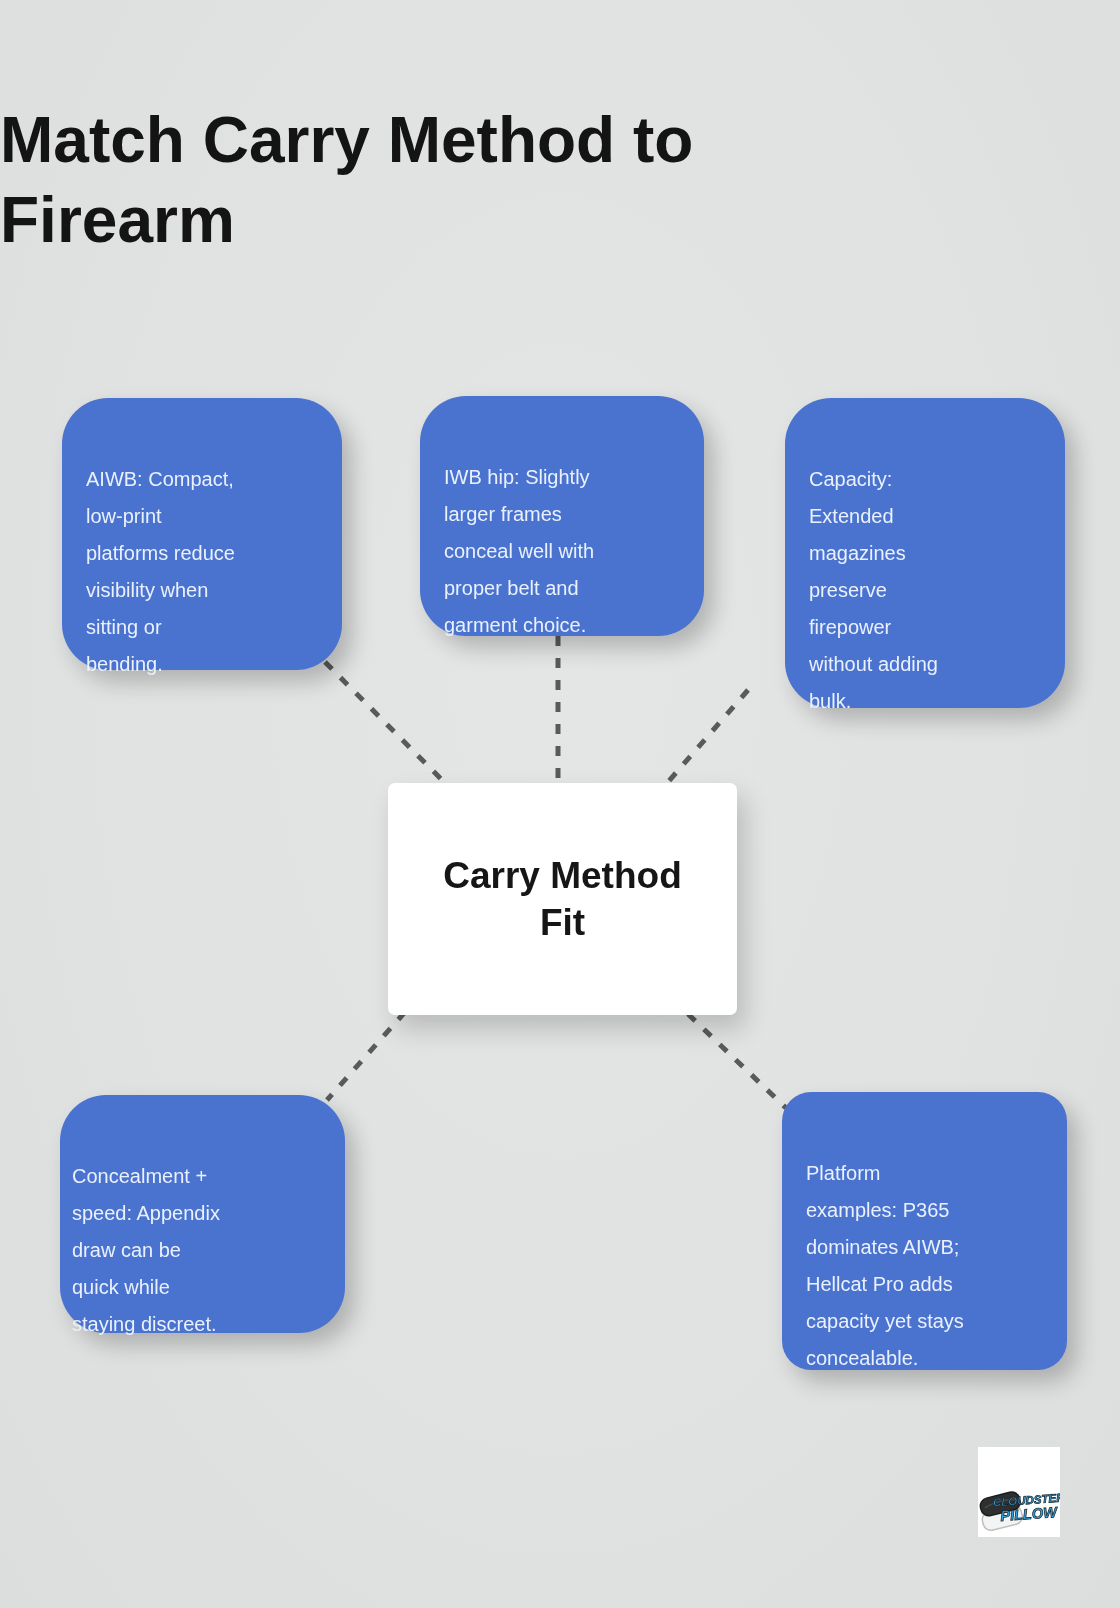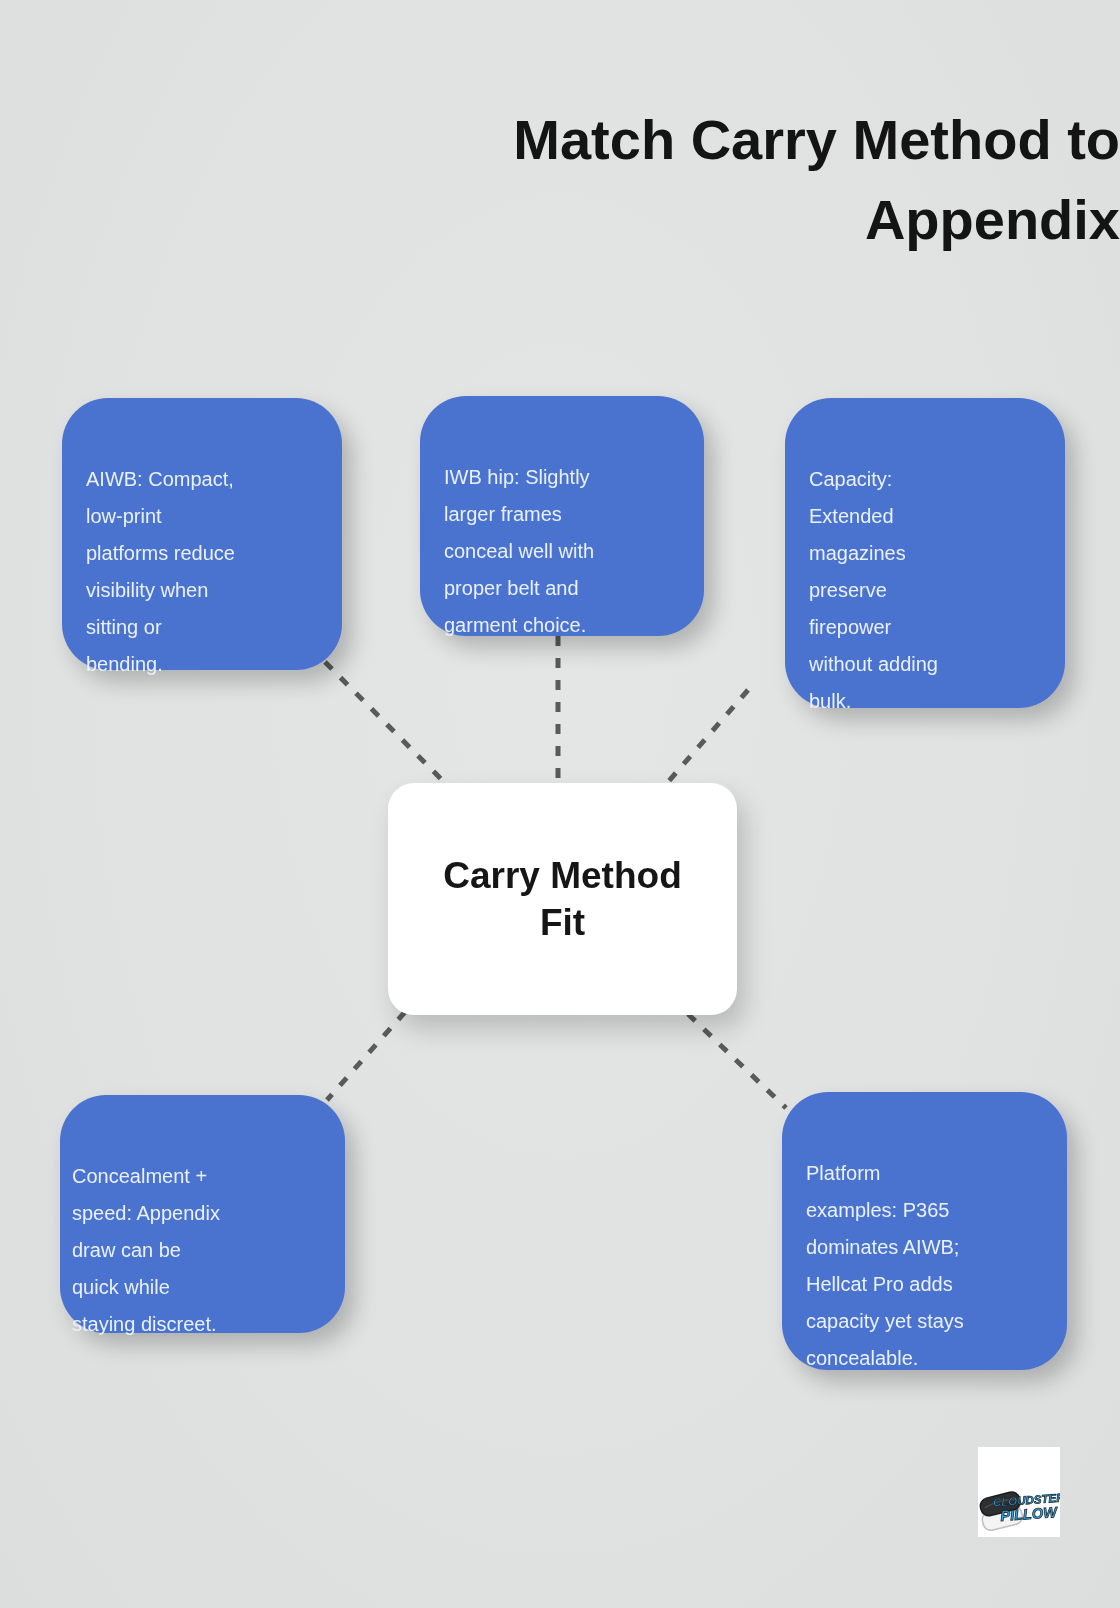--- a/index.html
+++ b/index.html
@@ -11,22 +11,22 @@
     position:relative;
     width:1120px;height:1608px;
     margin:0 auto;
     background:radial-gradient(ellipse at 50% 42%, #e4e5e5 0%, #e0e1e1 60%, #dcdddd 100%);
     overflow:hidden;
   }
   .title{
     position:absolute;
     left:0;top:100px;width:1120px;
     margin:0;
-    text-align:right;
-    font-size:56px;
+    text-align:left;
+    font-size:64px;
     line-height:80px;
     font-weight:700;
     color:#141414;
     letter-spacing:0px;
   }
   .title span{display:block;}
   .connectors{
     position:absolute;left:0;top:0;z-index:1;
   }
   .node{
@@ -39,27 +39,27 @@
     font-size:20px;
     line-height:37px;
     padding:26px 24px;
     box-sizing:border-box;
     white-space:pre-line;
   }
   .n-aiwb        {left:62px;  top:398px;  width:280px; height:272px;}
   .n-iwb         {left:420px; top:396px;  width:284px; height:240px;}
   .n-capacity    {left:785px; top:398px;  width:280px; height:310px;}
   .n-concealment {left:60px;  top:1095px; width:285px; height:238px;padding-left:12px;}
-  .n-platform    {left:782px; top:1092px; width:285px; height:278px;}
+  .n-platform    {left:782px; top:1092px; width:285px; height:278px;border-radius:29px;}
   .center-node{
     position:absolute;
     z-index:3;
     left:388px;top:783px;width:349px;height:232px;
     background:#ffffff;
-    border-radius:26px;
+    border-radius:7px;
     box-shadow:8px 14px 26px rgba(0,0,0,0.18);
     display:flex;align-items:center;justify-content:center;
     text-align:center;
     color:#161616;
     font-size:37px;line-height:47px;font-weight:700;
     padding:10px 26px;
     box-sizing:border-box;
     white-space:pre-line;
   }
   .logo-box{
@@ -70,21 +70,21 @@
     display:flex;align-items:center;justify-content:center;
   }
 </style>
 </head>
 <body>
 
 <div class="canvas">
 
   <h1 class="title">
     <span>Match Carry Method to</span>
-    <span>Appendix</span>
+    <span>Firearm</span>
   </h1>
 
   <svg class="connectors" width="1120" height="1608" viewBox="0 0 1120 1608">
     <g stroke="#595a5b" stroke-width="5" stroke-dasharray="10 12" fill="none">
       <line x1="325" y1="662" x2="452" y2="790"></line>
       <line x1="558" y1="636" x2="558" y2="785"></line>
       <line x1="748" y1="690" x2="668" y2="782"></line>
       <line x1="405" y1="1012" x2="327" y2="1100"></line>
       <line x1="688" y1="1014" x2="786" y2="1108"></line>
     </g>

